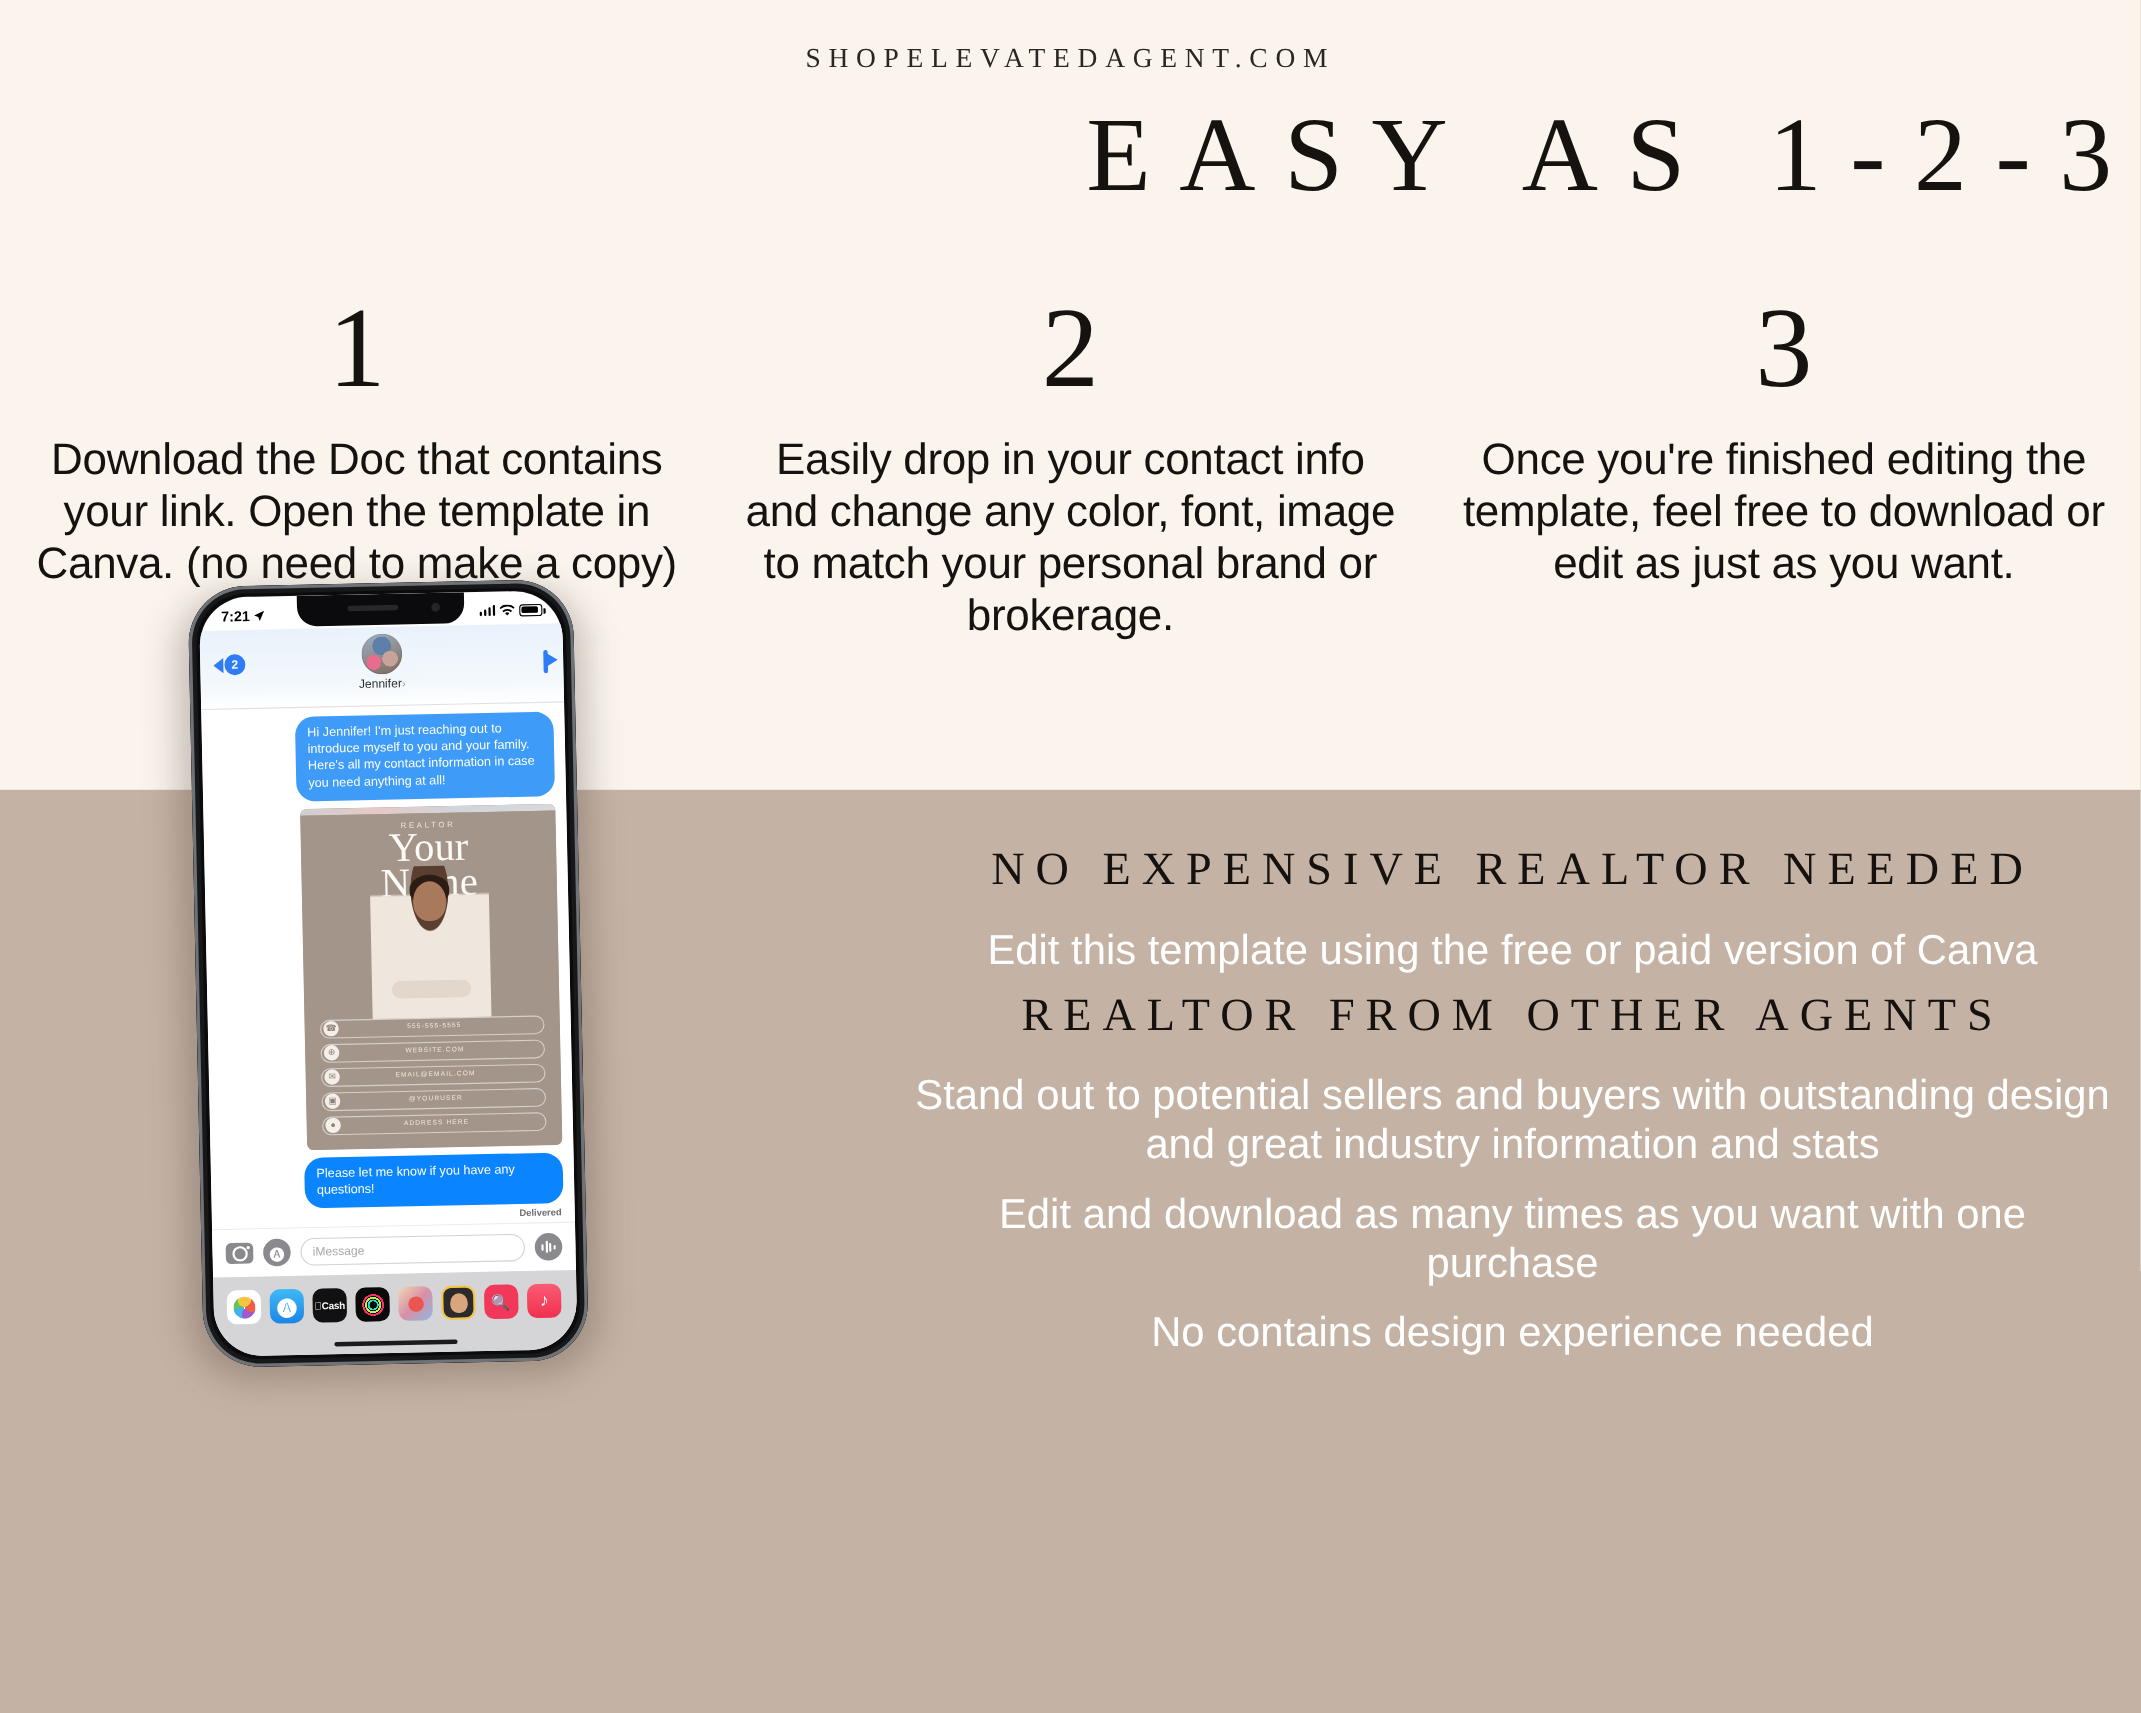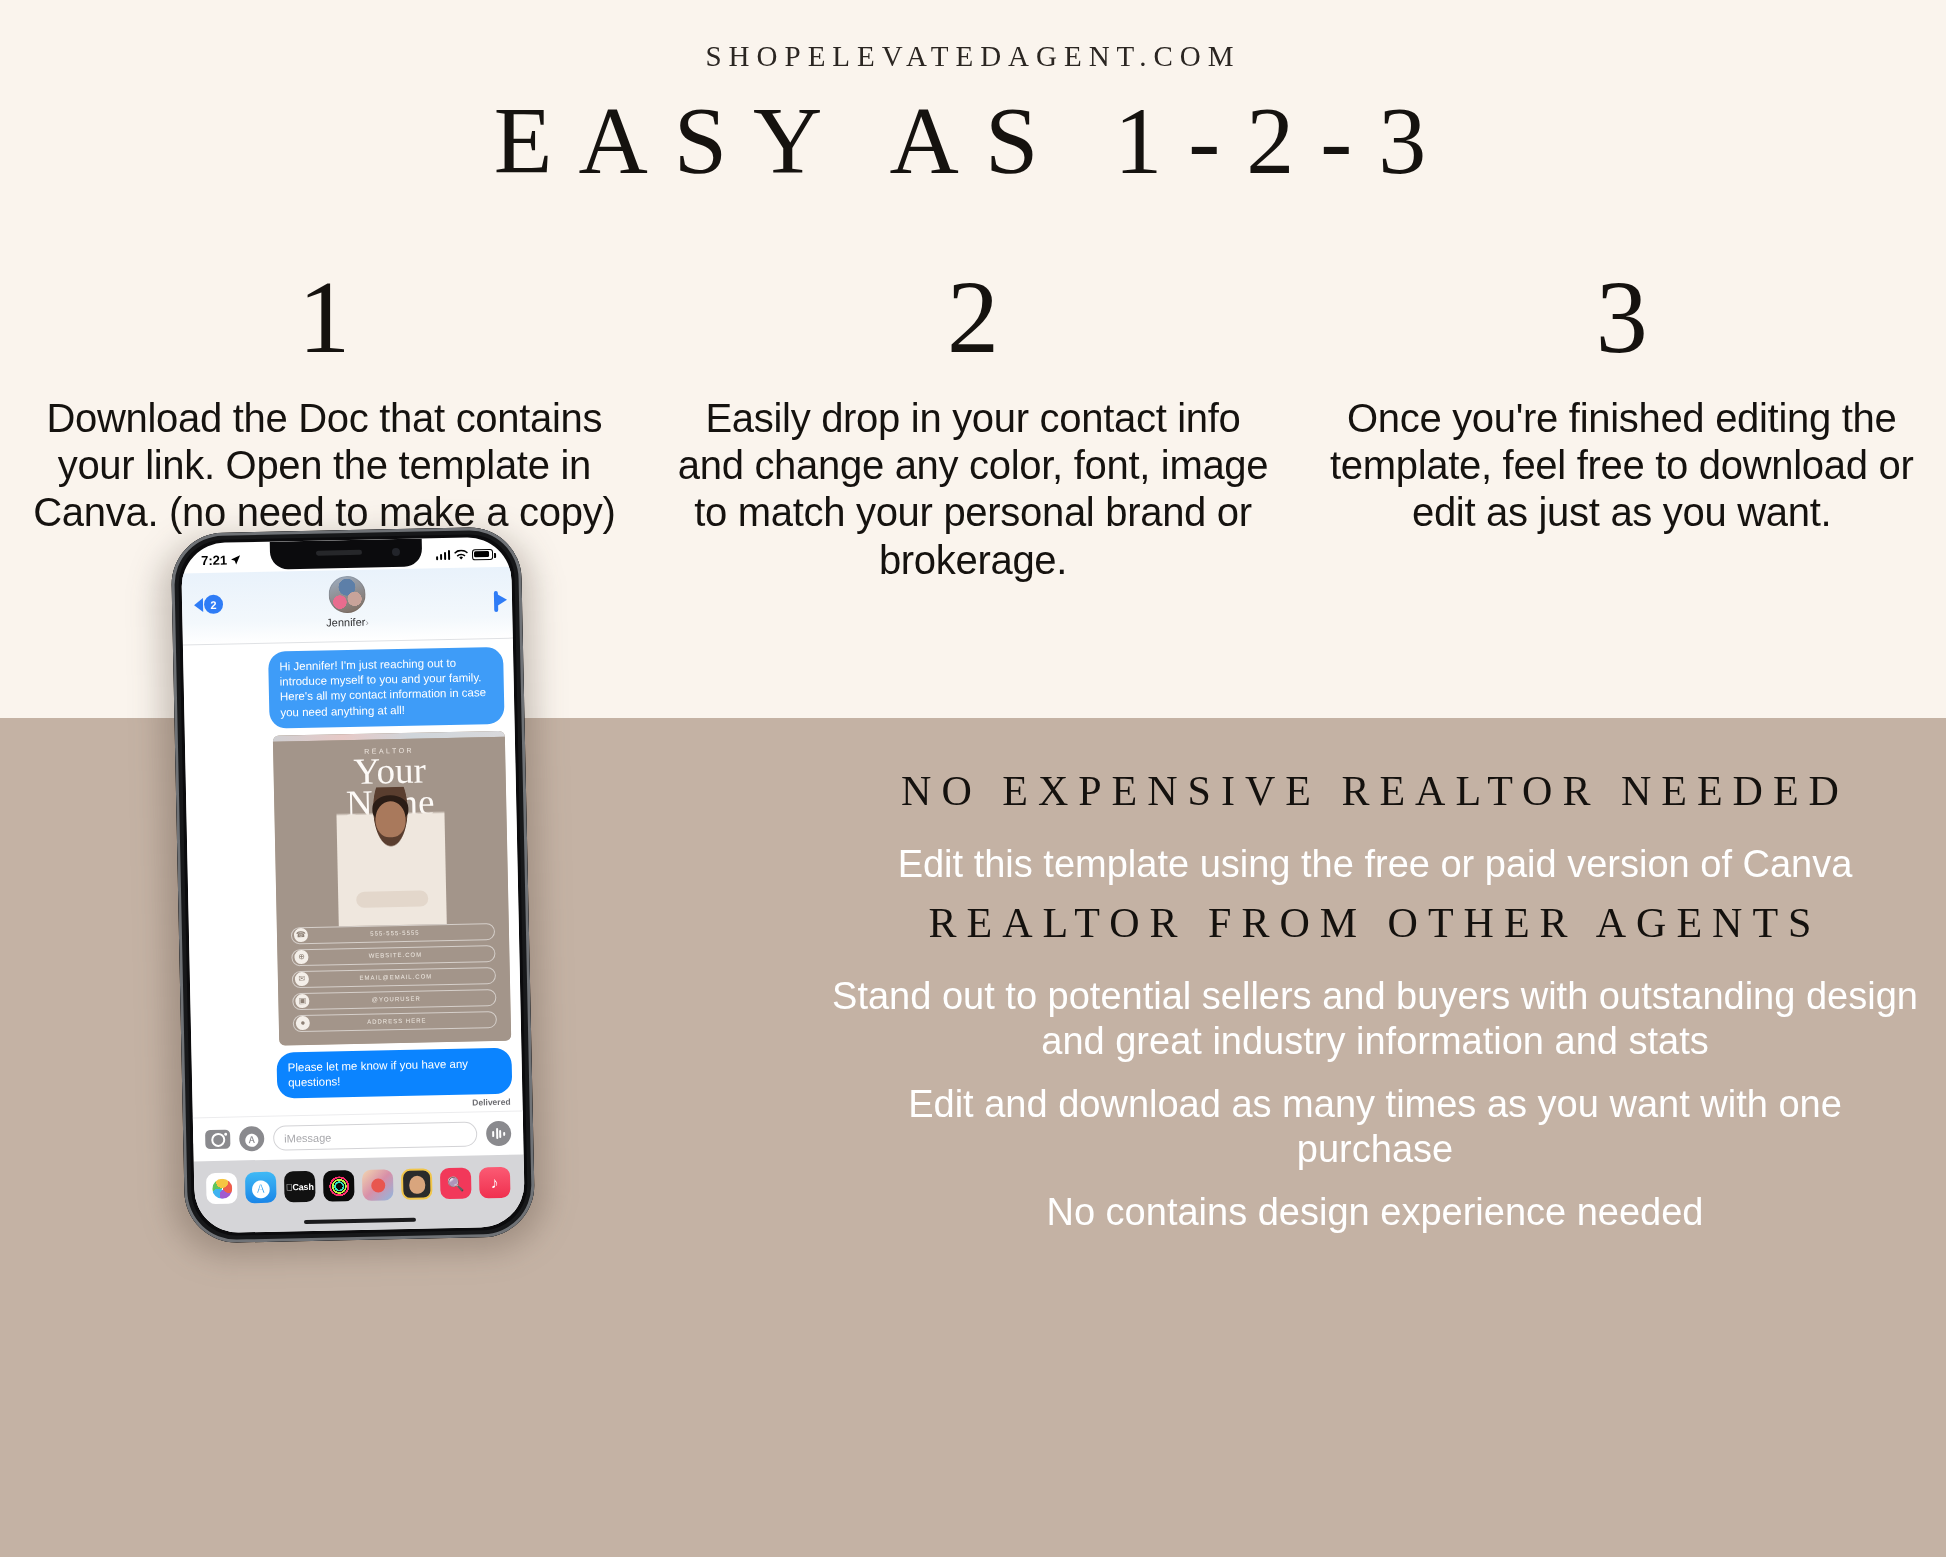--- a/index.html
+++ b/index.html
@@ -11,25 +11,25 @@
     overflow:hidden;
   }
 
   
   #bg-top{ position:absolute; left:0; top:0; width:1946px; height:718px; background:#faf4ed; }
   #bg-bottom{ position:absolute; left:0; top:718px; width:1946px; height:839px; background:#c4b2a4; }
 
   
   .site-url{
     position:absolute; top:40px; left:0; width:1946px; text-align:center;
-    font-family:"Liberation Serif", serif; font-size:29px; letter-spacing:7px;
+    font-family:"Liberation Serif", serif; font-size:25px; letter-spacing:7px;
     color:#2b2622; font-weight:400;
   }
   .headline{
-    position:absolute; top:88px; left:0; width:1946px; text-align:center;
+    position:absolute; top:88px; left:0; width:1946px; text-align:right;
     font-family:"Liberation Serif", serif; font-size:96px; letter-spacing:26px;
     color:#15120f; font-weight:400; line-height:1.1;
   }
 
   
   .steps{ position:absolute; top:265px; left:0; width:1946px; display:flex; }
   .step{ flex:1 1 0; text-align:center; padding:0 24px; }
   .step-num{
     font-family:"Liberation Serif", serif; font-size:104px; line-height:1;
     color:#15120f; font-weight:400; margin-bottom:26px;

